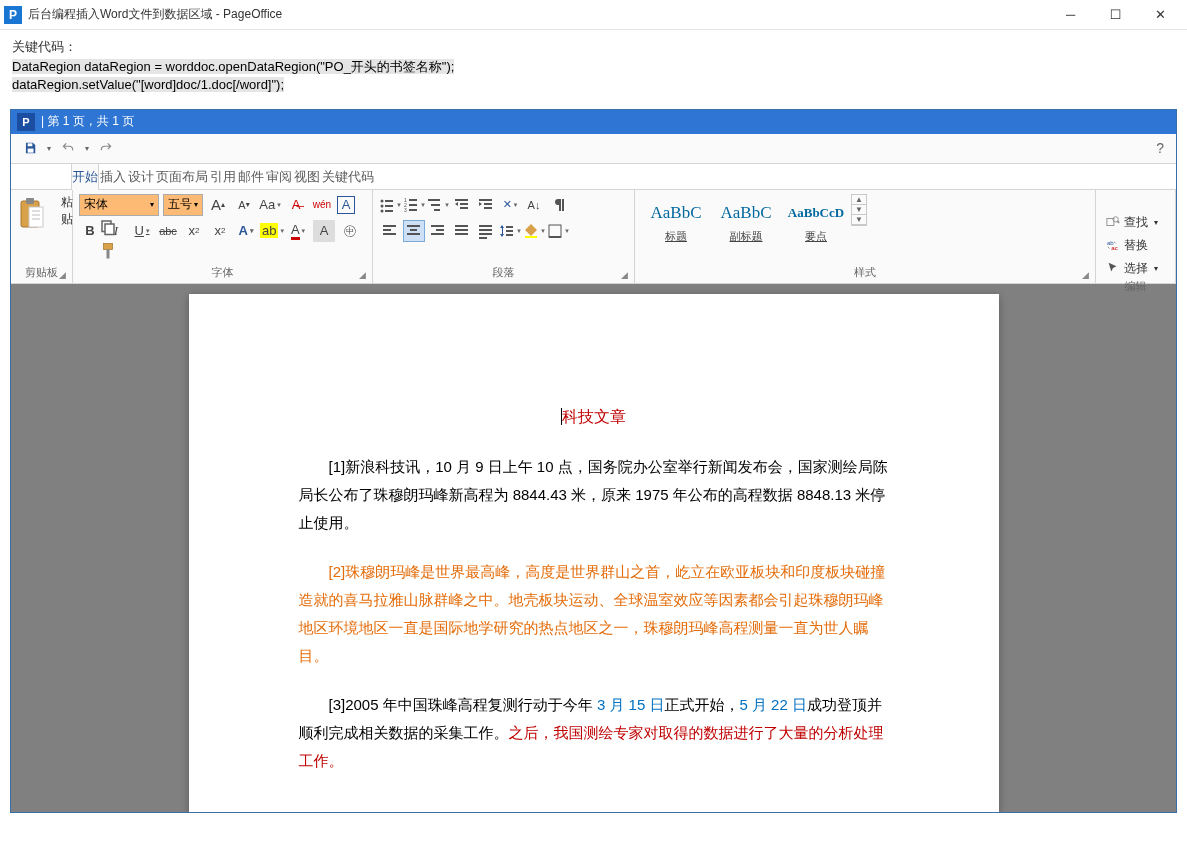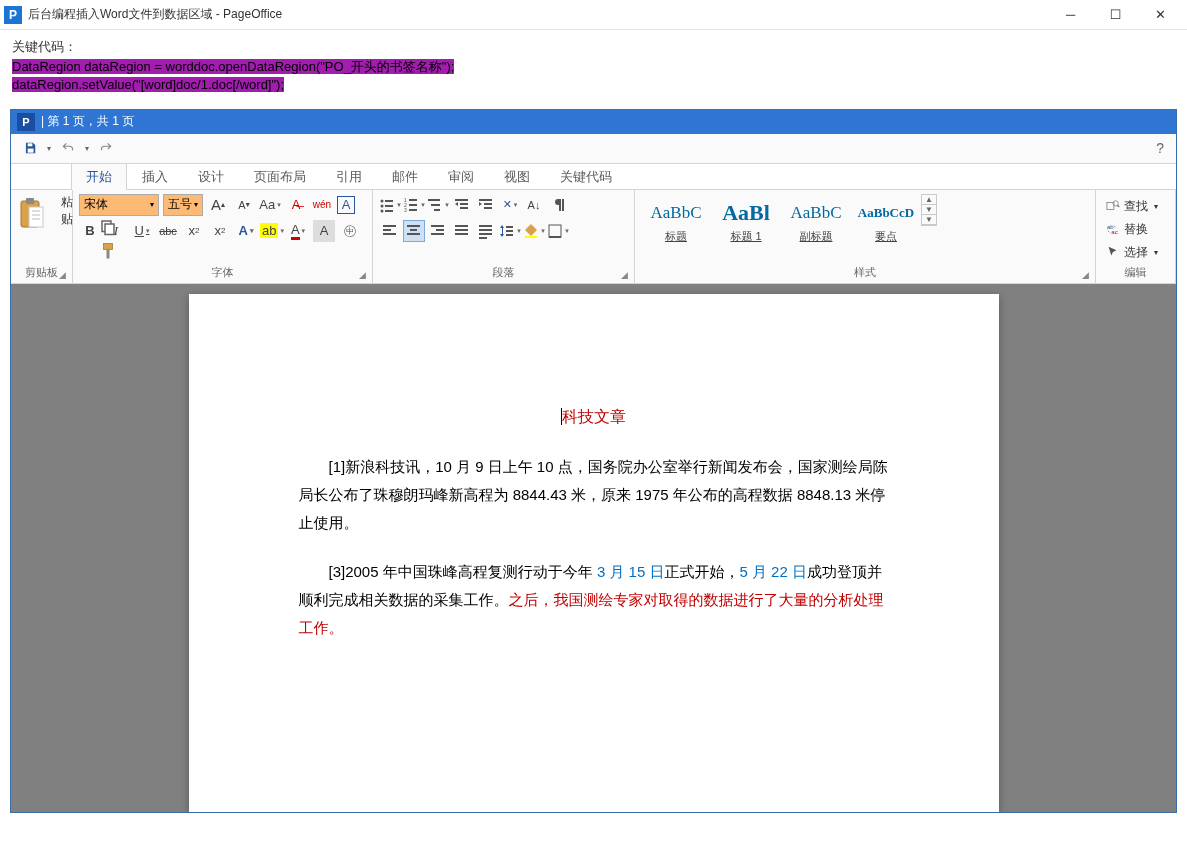--- a/index.html
+++ b/index.html
@@ -6,35 +6,35 @@
 body { width: 1187px; height: 842px; background: #fff; overflow: hidden; font-size: 13px; }
 
 .titlebar { height: 30px; background: #fff; border-bottom: 1px solid #e5e5e5; display: flex; align-items: center; padding: 0 4px; }
 .appicon { width: 18px; height: 18px; background: #1976d2; color: #fff; font-weight: bold; font-size: 12px; display: flex; align-items: center; justify-content: center; margin-right: 6px; }
 .titletext { font-size: 12px; color: #333; flex: 1; }
 .winbtns { display: flex; gap: 0; }
 .winbtn { width: 45px; height: 28px; display: flex; align-items: center; justify-content: center; font-size: 13px; color: #333; }
 
 .codearea { padding: 8px 12px; font-size: 13px; line-height: 1.4; }
 .codelabel { color: #333; margin-bottom: 2px; }
-.hl { background: #a21caf; color: #000; display: inline; }
+.hl { background: #e5e5e5; color: #000; display: inline; }
 
 .outerframe { margin: 6px 10px; border: 1px solid #3a6ea8; }
 .innerhead { height: 24px; background: #2e75d4; color: #fff; display: flex; align-items: center; padding: 0 6px; font-size: 12px; }
 .innerhead .hicon { width: 18px; height: 18px; background: #1b4ea0; color: #fff; font-weight: bold; font-size: 11px; display: flex; align-items: center; justify-content: center; margin-right: 6px; }
 .innerhead .htitle { flex: 1; }
 .pager { font-size: 12px; }
 
 .qat { height: 30px; background: #fafafa; border-bottom: 1px solid #d4d4d4; display: flex; align-items: center; padding: 0 6px; gap: 4px; }
 .qbtn { width: 26px; height: 24px; display: flex; align-items: center; justify-content: center; color: #2b579a; }
 .qbtn svg { width: 14px; height: 14px; }
 .qhelp { margin-left: auto; color: #666; font-size: 14px; padding-right: 6px; }
 
 .tabs { height: 26px; background: #fff; border-bottom: 1px solid #d4d4d4; display: flex; align-items: flex-end; padding-left: 60px; gap: 0; }
-.tab { padding: 4px 14px; font-size: 13px; color: #5a5a5a; cursor: default; border: 1px solid transparent; border-bottom: none; position: relative; top: 1px; }
+.tab { padding: 4px 0; font-size: 13px; color: #5a5a5a; cursor: default; border: 1px solid transparent; border-bottom: none; position: relative; top: 1px; }
 .tab.active { color: #2b579a; border-color: #d4d4d4; background: #fafafa; }
 
 .ribbon { height: 94px; background: #fafafa; border-bottom: 1px solid #d4d4d4; display: flex; }
 .grp { border-right: 1px solid #d4d4d4; padding: 4px 6px 2px; display: flex; flex-direction: column; }
 .gcontent { flex: 1; display: flex; align-items: flex-start; }
 .glabel { text-align: center; font-size: 11px; color: #666; height: 16px; position: relative; }
 .dlgl { position: absolute; right: 0; bottom: 1px; font-size: 9px; color: #888; }
 
 .clipboard { width: 62px; }
 .clip-col { display: flex; flex-direction: row; gap: 14px; }
@@ -56,21 +56,21 @@
 
 .stylegrp { flex: 1; }
 .stylelist { display: flex; gap: 0; height: 58px; overflow: hidden; }
 .sitem { width: 70px; border: 1px solid transparent; text-align: center; padding: 2px 0; }
 .sprev { height: 32px; display: flex; align-items: center; justify-content: center; font-family: SimSun; color: #0369a1; }
 .sname { font-size: 11px; color: #444; text-decoration: underline; }
 .sscroll { width: 16px; display: flex; flex-direction: column; border: 1px solid #c9c9c9; }
 .sscroll div { flex: 1; display: flex; align-items: center; justify-content: center; font-size: 8px; color: #666; border-bottom: 1px solid #c9c9c9; }
 
 .editgrp { width: 80px; }
-.editcol { display: flex; flex-direction: column; gap: 2px; padding-top: 2px; }
+.editcol { display: flex; flex-direction: column; gap: 2px; padding-top: 2px; margin-top: 16px; }
 .ebtn { display: flex; align-items: center; gap: 4px; font-size: 12px; color: #333; padding: 2px 4px; }
 .ebtn svg { width: 14px; height: 14px; }
 
 .docarea { height: 528px; background: #808080; display: flex; justify-content: center; overflow: auto; padding-top: 10px; }
 .page { width: 810px; min-height: 520px; background: #fff; box-shadow: 0 2px 8px rgba(0,0,0,.3); padding: 108px 110px; font-family: SimSun; font-size: 15px; line-height: 1.85; color: #000; }
 .doctitle { text-align: center; color: #C00000; font-size: 16px; }
 .cursor { border-left: 1px solid #000; }
 .p1 { margin-top: 22px; }
 .p2 { margin-top: 22px; color: #E46C0A; }
 .p3 { margin-top: 22px; }
@@ -335,24 +335,20 @@
     </div>
 
     <div class="grp stylegrp">
       <div class="gcontent">
         <div class="stylelist">
           <div class="sitem">
               <div class="sprev" style="font-size:17px;">AaBbC</div>
               <div class="sname">标题</div>
             </div>
           <div class="sitem">
-              <div class="sprev" style="font-size:22px;font-weight:bold;font-family:SimHei;">AaBl</div>
-              <div class="sname">标题 1</div>
-            </div>
-          <div class="sitem">
               <div class="sprev" style="font-size:17px;">AaBbC</div>
               <div class="sname">副标题</div>
             </div>
           <div class="sitem">
               <div class="sprev" style="font-size:13px;font-weight:bold;">AaBbCcD</div>
               <div class="sname">要点</div>
             </div>
         </div>
         <div class="sscroll">
           <div>▲</div>
@@ -394,17 +390,18 @@
       </div>
       <div class="glabel"><span>编辑</span></div>
     </div>
 
   </div>
 
   <div class="docarea">
     <div class="page">
       <div class="doctitle"><span class="cursor"></span><span>科技文章</span></div>
       <div class="p1" style="text-indent:2em;">[1]新浪科技讯，10 月 9 日上午 10 点，国务院办公室举行新闻发布会，国家测绘局陈局长公布了珠穆朗玛峰新高程为 8844.43 米，原来 1975 年公布的高程数据 8848.13 米停止使用。</div>
+      <div class="p2" style="text-indent:2em;">[2]珠穆朗玛峰是世界最高峰，高度是世界群山之首，屹立在欧亚板块和印度板块碰撞造就的喜马拉雅山脉群峰之中。地壳板块运动、全球温室效应等因素都会引起珠穆朗玛峰地区环境地区一直是国际地学研究的热点地区之一，珠穆朗玛峰高程测量一直为世人瞩目。</div>
       <div class="p3" style="text-indent:2em;"><span>[3]2005 年中国珠峰高程复测行动于今年 </span><span class="bl">3 月 15 日</span><span>正式开始，</span><span class="bl">5 月 22 日</span><span>成功登顶并顺利完成相关数据的采集工作。</span><span class="rd">之后，我国测绘专家对取得的数据进行了大量的分析处理工作。</span></div>
     </div>
   </div>
 
 </div>
 
 </body></html>

